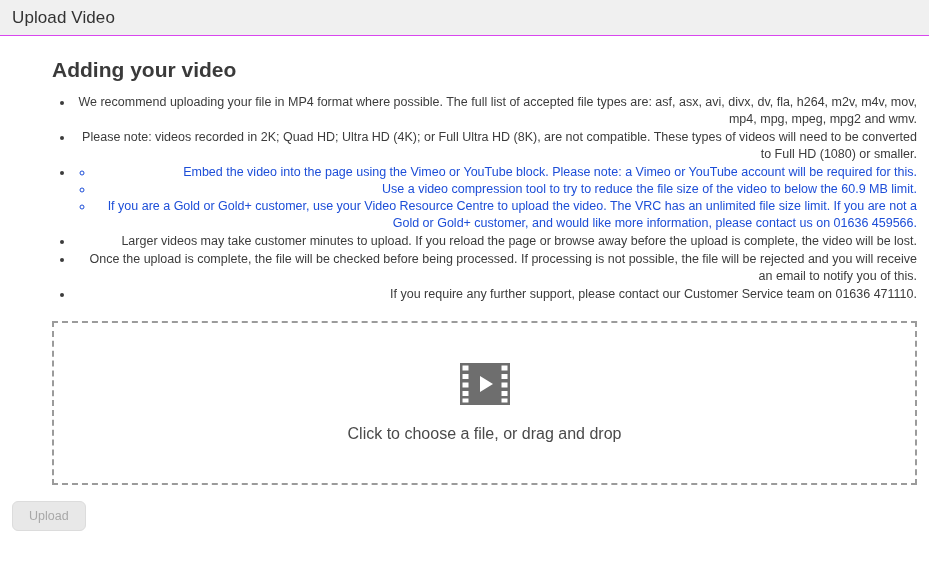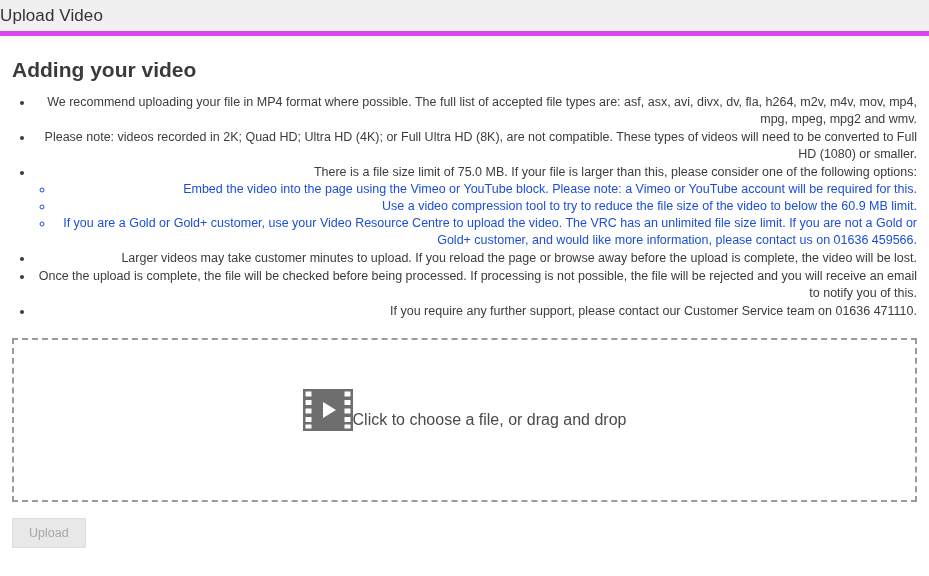--- a/index.html
+++ b/index.html
@@ -16,33 +16,35 @@
   }
   .window {
     width: 929px;
     height: 576px;
     position: relative;
     box-sizing: border-box;
   }
   .titlebar {
     height: 36px;
     background: #f0f0f0;
-    border-bottom: 5px solid #d946ef;
+    border-bottom: 1px solid #d946ef;
     display: flex;
     align-items: center;
+    padding-left: 12px;
     box-sizing: border-box;
   }
   .titlebar-title {
     font-size: 17px;
     color: #333333;
     letter-spacing: 0.1px;
   }
   .content {
     padding: 0 12px;
     box-sizing: border-box;
+    margin-left: 40px;
   }
   h1.section-heading {
     font-size: 21px;
     font-weight: bold;
     color: #3a3a3a;
     margin: 22px 0 12px 0;
   }
   ul.bullets {
     margin: 0;
     padding-left: 22px;
@@ -63,21 +65,21 @@
   ul.sub-bullets > li {
     font-size: 12.5px;
     line-height: 17px;
     color: #1d4ed8;
   }
   .dropzone {
     margin: 18px 0 0 0;
     border: 2px dashed #9b9b9b;
     height: 164px;
     display: flex;
-    flex-direction: row;
+    flex-direction: column;
     align-items: center;
     justify-content: center;
     box-sizing: border-box;
     background: #ffffff;
   }
   .dropzone-icon {
     margin-bottom: 16px;
   }
   .dropzone-text {
     font-size: 16px;
@@ -87,21 +89,21 @@
     padding: 16px 12px 0 12px;
     box-sizing: border-box;
   }
   .upload-button {
     background: #e8e8e8;
     border: 1px solid #dcdcdc;
     color: #a8a8a8;
     font-size: 12.5px;
     font-family: "Liberation Sans", sans-serif;
     padding: 7px 16px;
-    border-radius: 1px;
+    border-radius: 6px;
     cursor: default;
   }
 </style>
 </head>
 <body>
 
 <div class="window">
 
   <div class="titlebar">
     <span class="titlebar-title">Upload Video</span>
@@ -112,21 +114,20 @@
     <h1 class="section-heading">Adding your video</h1>
 
     <ul class="bullets">
       <li>
         <span>We recommend uploading your file in MP4 format where possible. The full list of accepted file types are: asf, asx, avi, divx, dv, fla, h264, m2v, m4v, mov, mp4, mpg, mpeg, mpg2 and wmv.</span>
       </li>
       <li>
         <span>Please note: videos recorded in 2K; Quad HD; Ultra HD (4K); or Full Ultra HD (8K), are not compatible. These types of videos will need to be converted to Full HD (1080) or smaller.</span>
       </li>
       <li>
-        <span>There is a file size limit of 75.0 MB. If your file is larger than this, please consider one of the following options:</span>
         <ul class="sub-bullets">
           <li>
             <span>Embed the video into the page using the Vimeo or YouTube block. Please note: a Vimeo or YouTube account will be required for this.</span>
           </li>
           <li>
             <span>Use a video compression tool to try to reduce the file size of the video to below the 60.9 MB limit.</span>
           </li>
           <li>
             <span>If you are a Gold or Gold+ customer, use your Video Resource Centre to upload the video. The VRC has an unlimited file size limit. If you are not a Gold or Gold+ customer, and would like more information, please contact us on 01636 459566.</span>
           </li>

